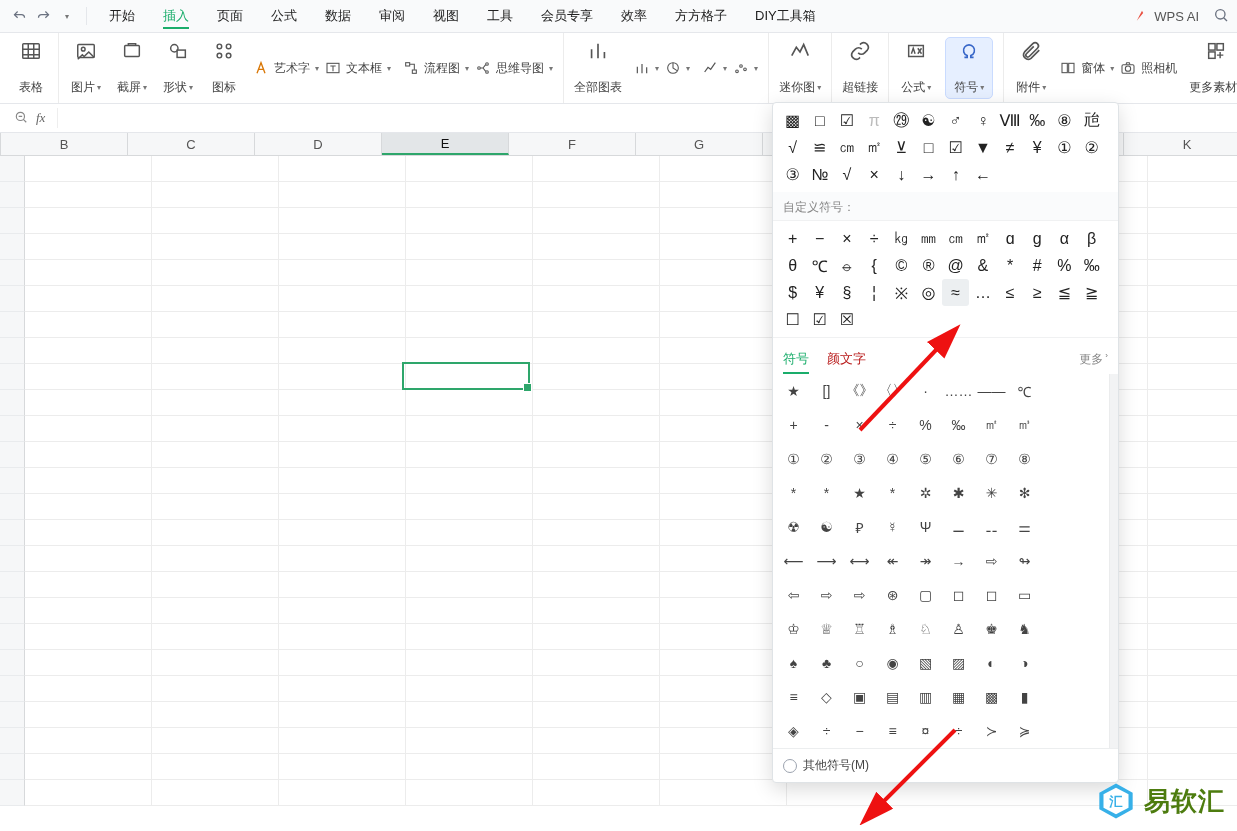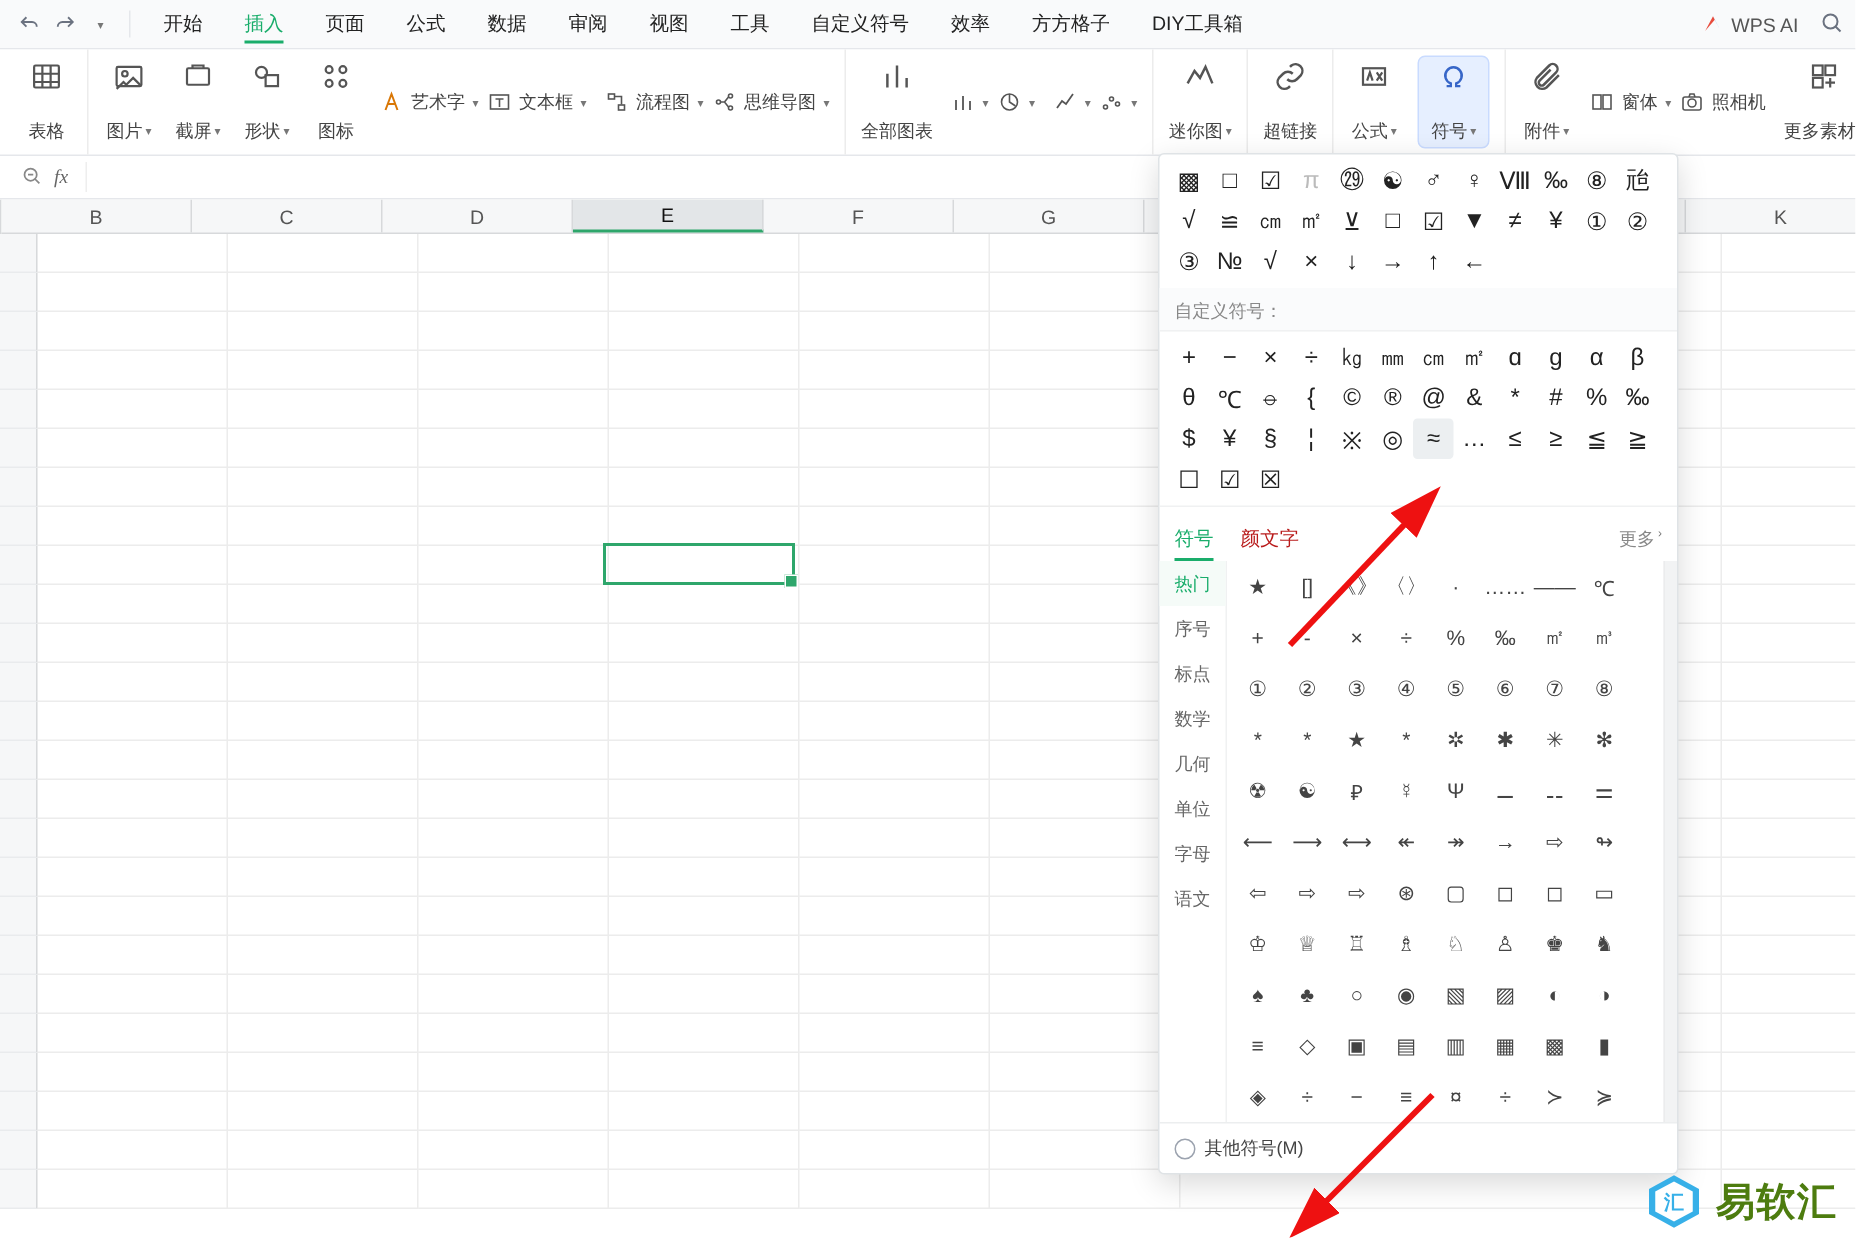--- a/index.html
+++ b/index.html
@@ -106,21 +106,21 @@
 
   <div class="menu">
     <div class="menu-item">开始</div>
     <div class="menu-item active">插入</div>
     <div class="menu-item">页面</div>
     <div class="menu-item">公式</div>
     <div class="menu-item">数据</div>
     <div class="menu-item">审阅</div>
     <div class="menu-item">视图</div>
     <div class="menu-item">工具</div>
-    <div class="menu-item">自定义符号</div>
+    <div class="menu-item">会员专享</div>
     <div class="menu-item">效率</div>
     <div class="menu-item">方方格子</div>
     <div class="menu-item">DIY工具箱</div>
   </div>
 
   <div class="right">
     <div class="ai-brand">
       <svg class="ai-dot" viewBox="0 0 24 24">
           <path fill="#e84c3d" d="M3 20 L12 3 L14 7 Z"></path>
           <path fill="#3b82f6" d="M12 3 L21 20 L14 7 Z"></path>
@@ -800,30 +800,20 @@
   <div class="panel-tabs">
     <div class="panel-tab active">符号</div>
     <div class="panel-tab">颜文字</div>
     <div class="more">
         <span>更多</span>
         <span class="chev">›</span>
       </div>
   </div>
 
   <div class="symall">
-    <div class="cats" id="cats">
-        <div class="cat active">热门</div>
-        <div class="cat">序号</div>
-        <div class="cat">标点</div>
-        <div class="cat">数学</div>
-        <div class="cat">几何</div>
-        <div class="cat">单位</div>
-        <div class="cat">字母</div>
-        <div class="cat">语文</div>
-      </div>
     <div class="symall-grid" id="hot-grid">
         <div class="sym-row">
           <div class="sym-sm">★</div>
           <div class="sym-sm">[]</div>
           <div class="sym-sm">《》</div>
           <div class="sym-sm">〈〉</div>
           <div class="sym-sm">·</div>
           <div class="sym-sm">……</div>
           <div class="sym-sm">——</div>
           <div class="sym-sm">℃</div>

